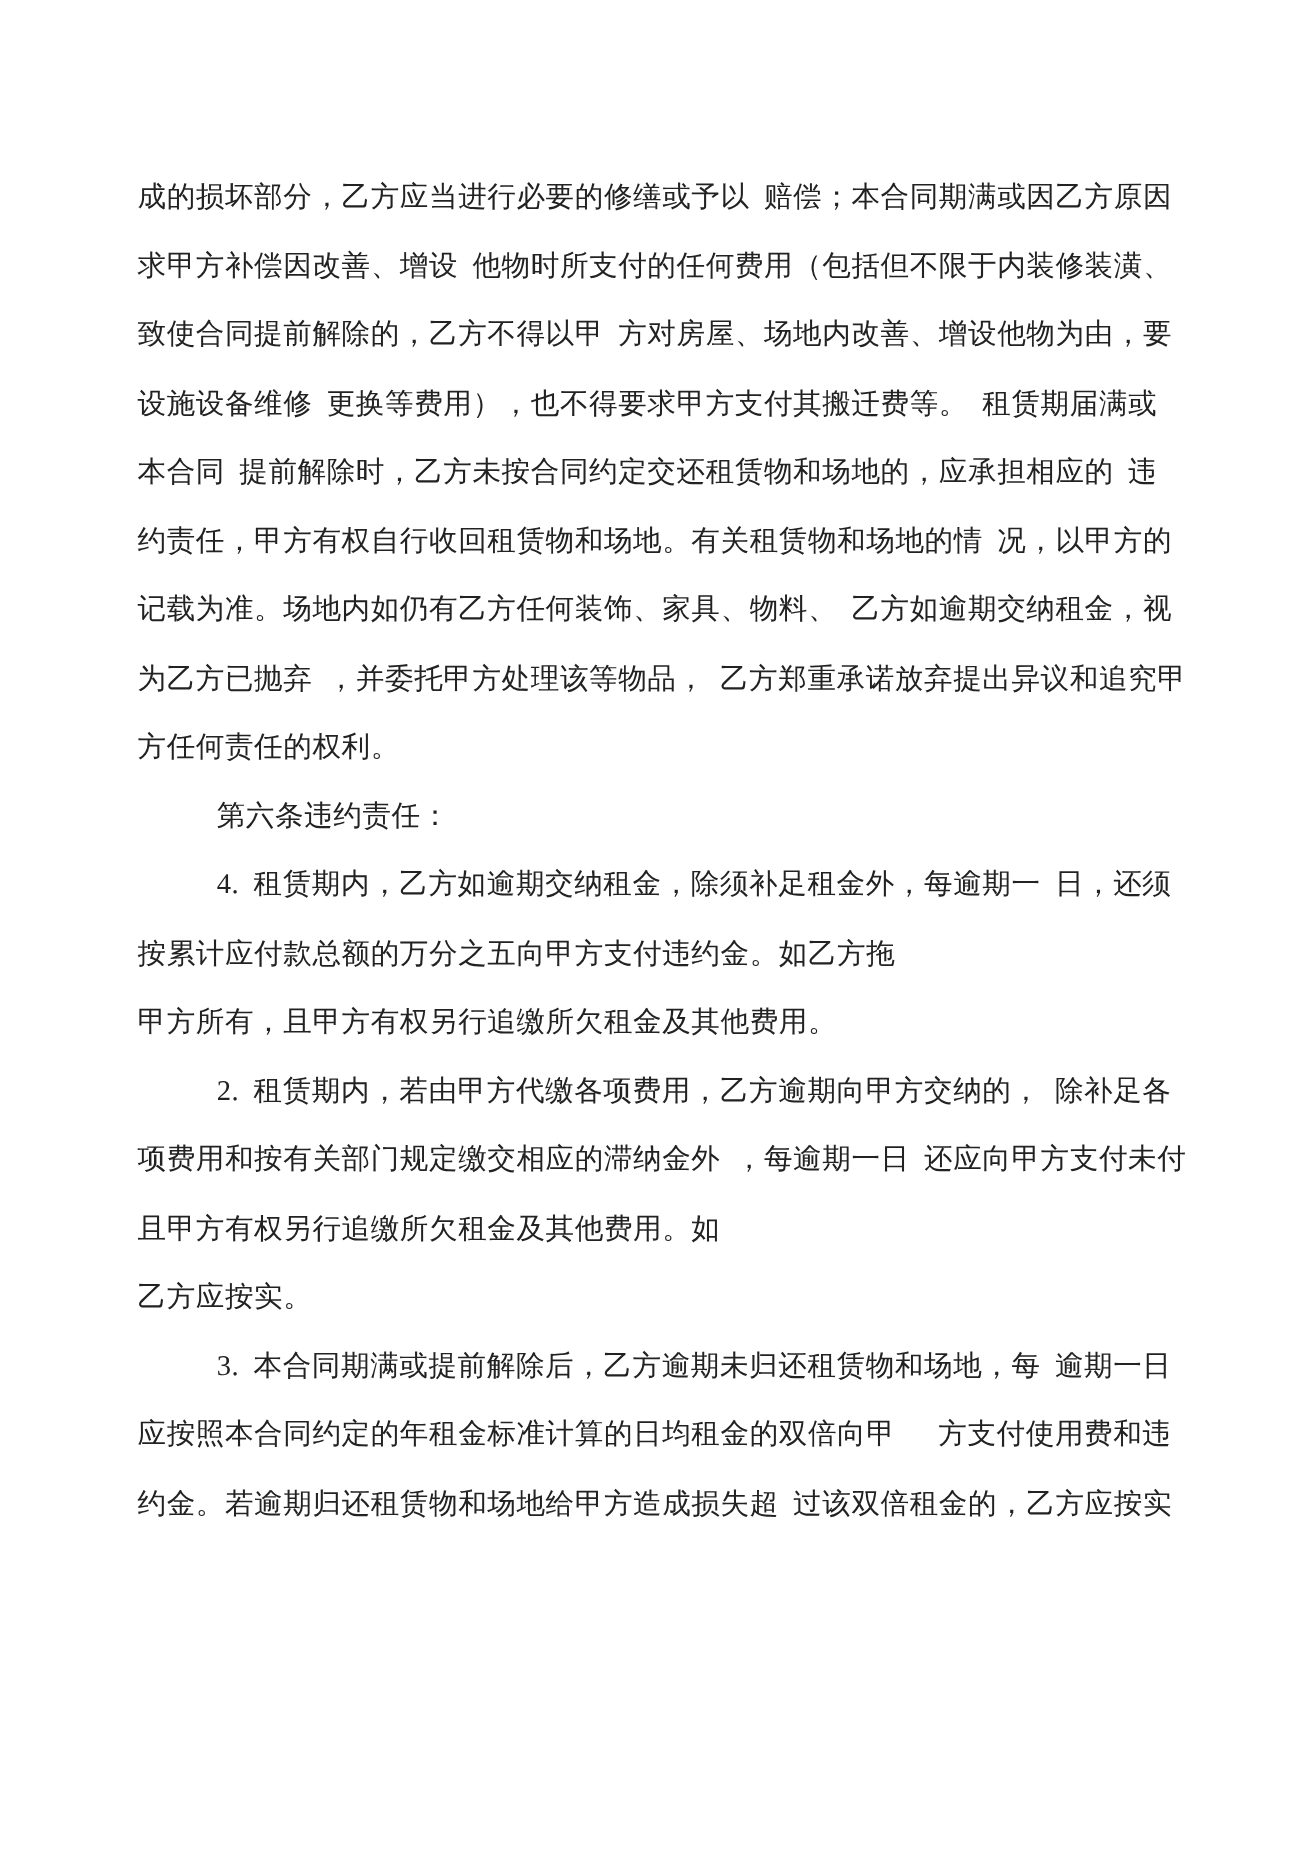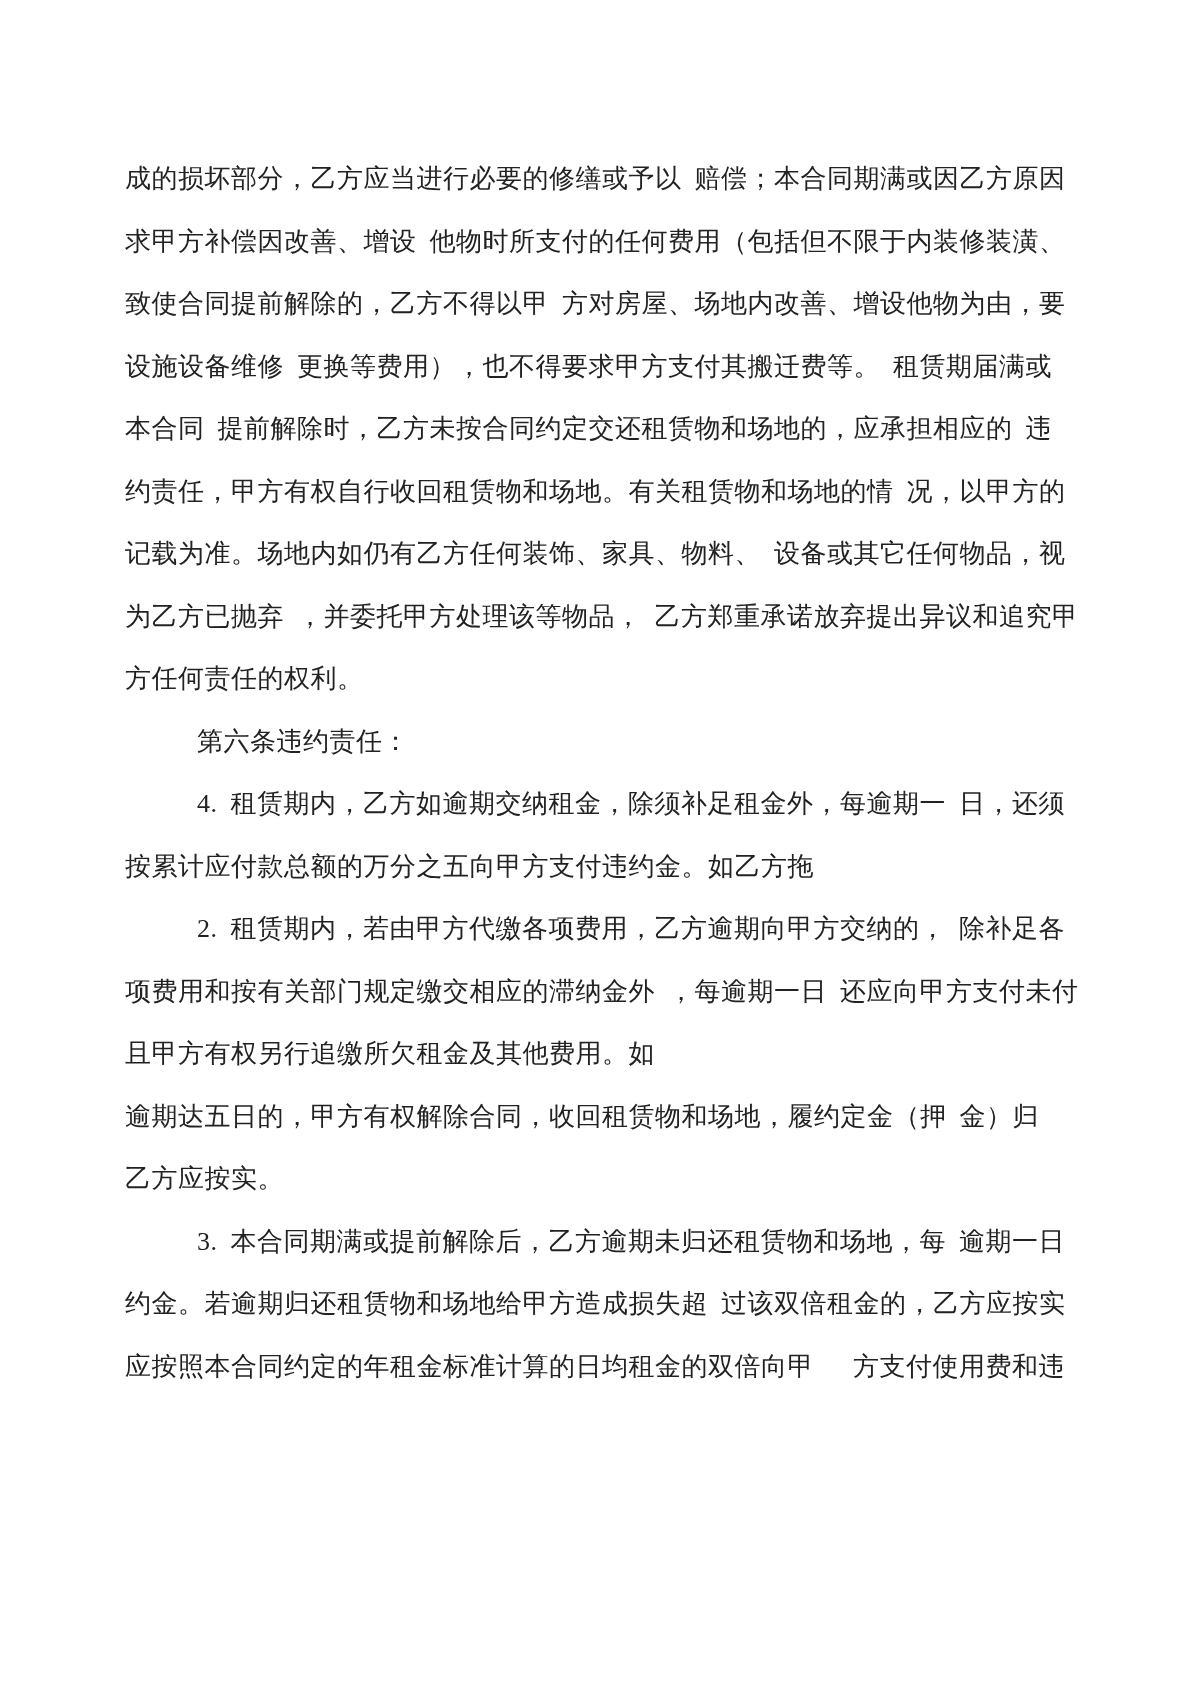--- a/index.html
+++ b/index.html
@@ -36,27 +36,27 @@
 </head>
 <body>
 
 <div class="page">
   <div class="line">成的损坏部分，乙方应当进行必要的修缮或予以 赔偿；本合同期满或因乙方原因</div>
   <div class="line">求甲方补偿因改善、增设 他物时所支付的任何费用（包括但不限于内装修装潢、</div>
   <div class="line">致使合同提前解除的，乙方不得以甲 方对房屋、场地内改善、增设他物为由，要</div>
   <div class="line">设施设备维修 更换等费用），也不得要求甲方支付其搬迁费等。 租赁期届满或</div>
   <div class="line">本合同 提前解除时，乙方未按合同约定交还租赁物和场地的，应承担相应的 违</div>
   <div class="line">约责任，甲方有权自行收回租赁物和场地。有关租赁物和场地的情 况，以甲方的</div>
-  <div class="line">记载为准。场地内如仍有乙方任何装饰、家具、物料、 设备或其它任何物品，视</div>
+  <div class="line">记载为准。场地内如仍有乙方任何装饰、家具、物料、 乙方如逾期交纳租金，视</div>
   <div class="line">为乙方已抛弃 ，并委托甲方处理该等物品， 乙方郑重承诺放弃提出异议和追究甲</div>
   <div class="line">方任何责任的权利。</div>
   <div class="line indent">第六条违约责任：</div>
   <div class="line indent">4. 租赁期内，乙方如逾期交纳租金，除须补足租金外，每逾期一 日，还须</div>
   <div class="line">按累计应付款总额的万分之五向甲方支付违约金。如乙方拖</div>
+  <div class="line">甲方所有，且甲方有权另行追缴所欠租金及其他费用。</div>
   <div class="line indent">2. 租赁期内，若由甲方代缴各项费用，乙方逾期向甲方交纳的， 除补足各</div>
   <div class="line">项费用和按有关部门规定缴交相应的滞纳金外 ，每逾期一日 还应向甲方支付未付</div>
   <div class="line">且甲方有权另行追缴所欠租金及其他费用。如</div>
-  <div class="line">逾期达五日的，甲方有权解除合同，收回租赁物和场地，履约定金（押 金）归</div>
   <div class="line">乙方应按实。</div>
   <div class="line indent">3. 本合同期满或提前解除后，乙方逾期未归还租赁物和场地，每 逾期一日</div>
+  <div class="line">应按照本合同约定的年租金标准计算的日均租金的双倍向甲   方支付使用费和违</div>
   <div class="line">约金。若逾期归还租赁物和场地给甲方造成损失超 过该双倍租金的，乙方应按实</div>
-  <div class="line">应按照本合同约定的年租金标准计算的日均租金的双倍向甲   方支付使用费和违</div>
 </div>
 
 </body></html>

